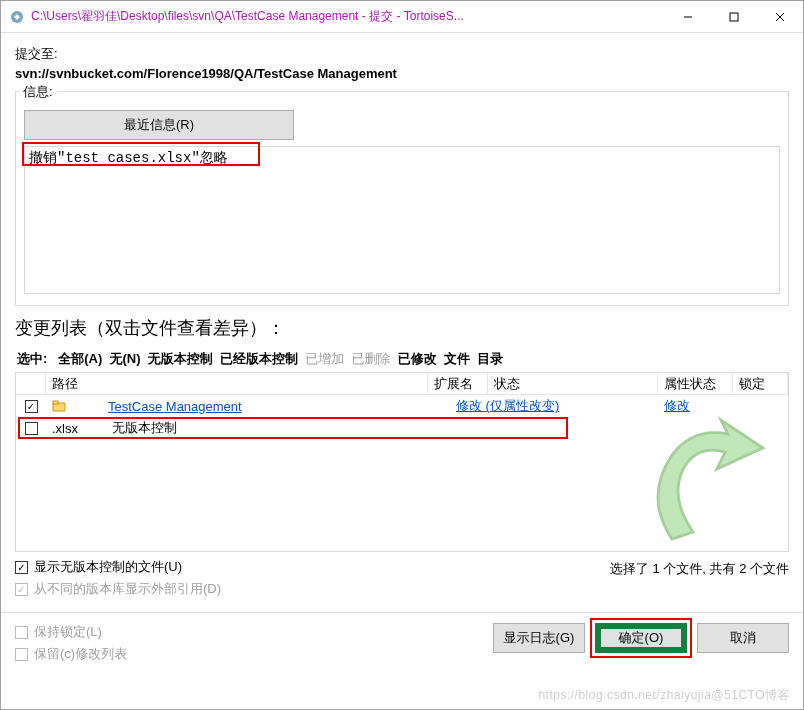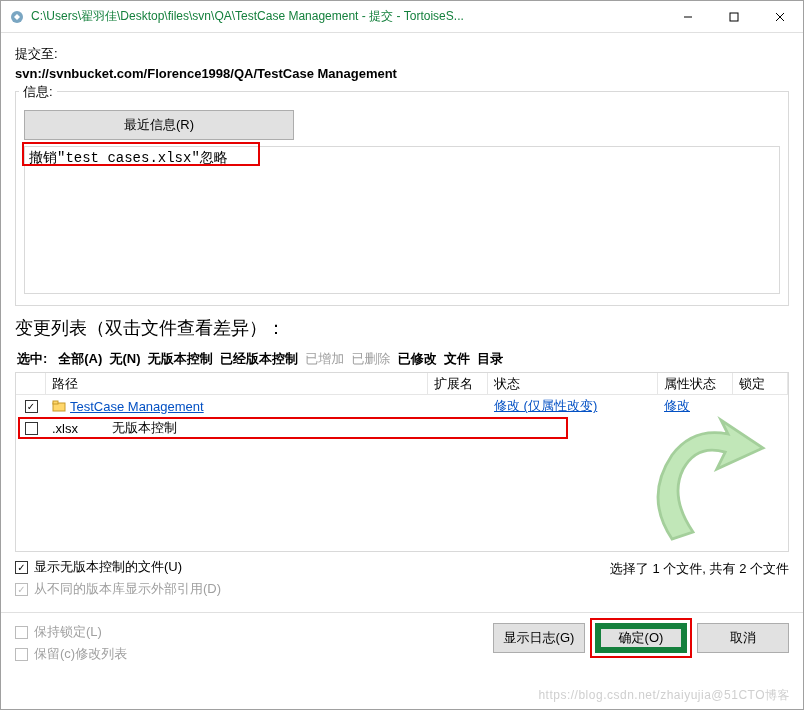--- a/index.html
+++ b/index.html
@@ -1,20 +1,20 @@
 <!DOCTYPE html>
 <html><head>
 <meta charset="utf-8">
 <style>
 * { box-sizing: border-box; margin: 0; padding: 0; }
 body { font-family: "Microsoft YaHei", "Segoe UI", Tahoma, sans-serif; font-size: 12px; background: #f0f0f0; width: 804px; height: 710px; overflow: hidden; }
 .window { width: 804px; height: 710px; background: #ffffff; border: 1px solid #a0a0a0; display: flex; flex-direction: column; }
 .titlebar { height: 32px; background: #ffffff; display: flex; align-items: center; padding: 0 0 0 8px; border-bottom: 1px solid #e0e0e0; }
 .titlebar-icon { width: 16px; height: 16px; margin-right: 6px; }
-.titlebar-text { flex: 1; font-size: 12px; color: #15803d; white-space: nowrap; overflow: hidden; text-overflow: ellipsis; }
+.titlebar-text { flex: 1; font-size: 12px; color: #a21caf; white-space: nowrap; overflow: hidden; text-overflow: ellipsis; }
 .win-btn { width: 46px; height: 30px; display: flex; align-items: center; justify-content: center; color: #000; }
 .win-btn svg { width: 10px; height: 10px; }
 .content { flex: 1; padding: 12px 14px 10px 14px; display: flex; flex-direction: column; }
 .label-row { font-size: 13px; margin-bottom: 3px; }
 .url-row { font-size: 13px; font-weight: bold; margin-bottom: 10px; }
 .group { border: 1px solid #d9d9d9; margin-bottom: 10px; position: relative; padding: 18px 8px 8px 8px; }
 .group-title { position: absolute; top: -9px; left: 3px; background: #fff; padding: 0 4px; font-size: 13px; }
 .recent-btn { width: 270px; height: 30px; background: #e1e1e1; border: 1px solid #adadad; font-size: 13px; text-align: center; line-height: 27px; margin-bottom: 6px; }
 .msg-box { border: 2px solid #e60000; width: 238px; }
 .msg-area { width: 100%; height: 148px; border: 1px solid #d9d9d9; padding: 2px 4px; font-size: 14px; font-family: Consolas, "Courier New", monospace; resize: none; outline: none; }
@@ -33,21 +33,21 @@
 .col-lock { width: 55px; }
 .list-row { display: flex; height: 22px; font-size: 13px; align-items: center; }
 .list-row > div { padding: 1px 6px; }
 .cell-chk { width: 30px; display: flex; align-items: center; justify-content: center; }
 .cell-path { flex: 1; display: flex; align-items: center; gap: 4px; }
 .cell-ext { width: 60px; }
 .cell-status { width: 170px; }
 .cell-prop { width: 75px; }
 .cell-lock { width: 55px; }
 .blue { color: #0451c4; }
-.underline { text-decoration: underline; }
+.underline { text-decoration: underline; margin-left: 38px; }
 .chk { width: 13px; height: 13px; border: 1px solid #333; display: inline-flex; align-items: center; justify-content: center; font-size: 10px; background: #fff; }
 .ficon { width: 14px; height: 14px; display: inline-block; }
 .red-box-row2 { position: absolute; left: 2px; top: 44px; width: 550px; height: 22px; border: 2px solid #e60000; pointer-events: none; }
 .arrow-bg { position: absolute; right: 18px; top: 40px; width: 140px; height: 140px; opacity: 0.55; pointer-events: none; }
 .below-list { display: flex; justify-content: space-between; align-items: flex-start; margin-top: 6px; }
 .chk-line { display: flex; align-items: center; gap: 6px; font-size: 13px; margin-bottom: 4px; }
 .chk-line.dim { color: #a0a0a0; }
 .sel-info { font-size: 13px; padding-top: 2px; }
 .sep { border: 0; border-top: 1px solid #e0e0e0; margin: 10px -14px; }
 .bottom { display: flex; align-items: flex-start; }

